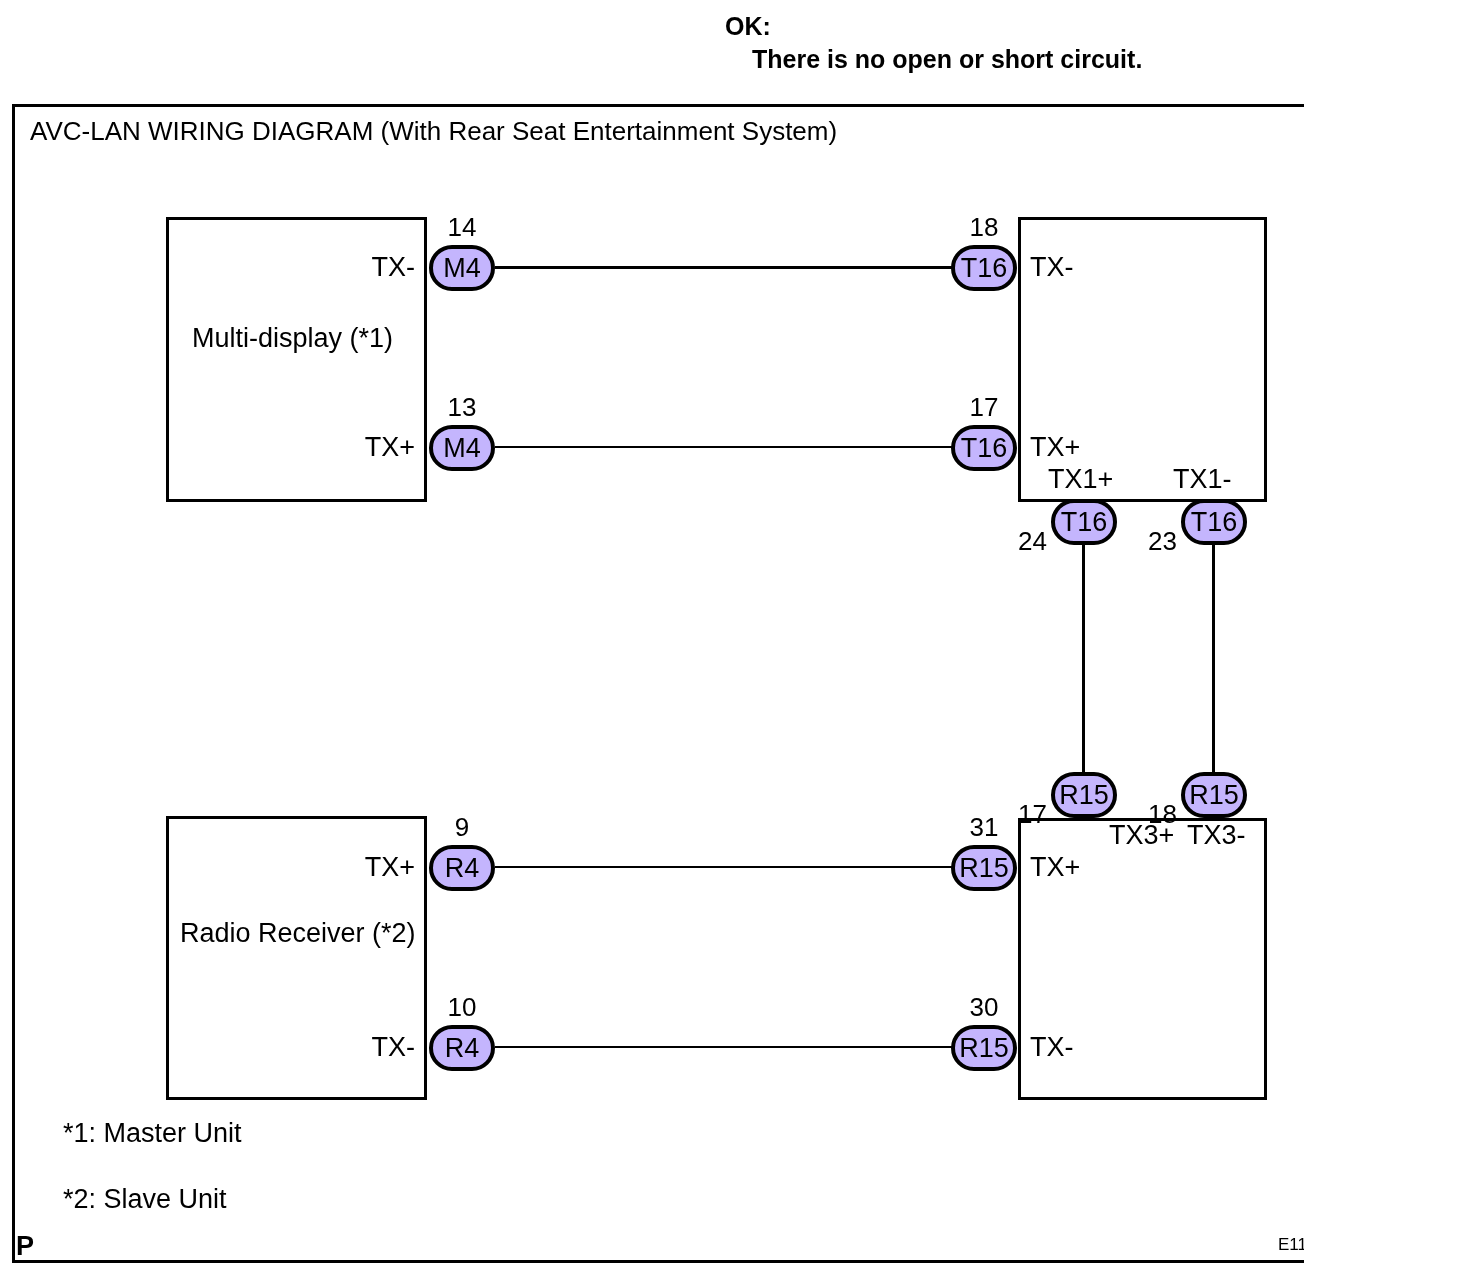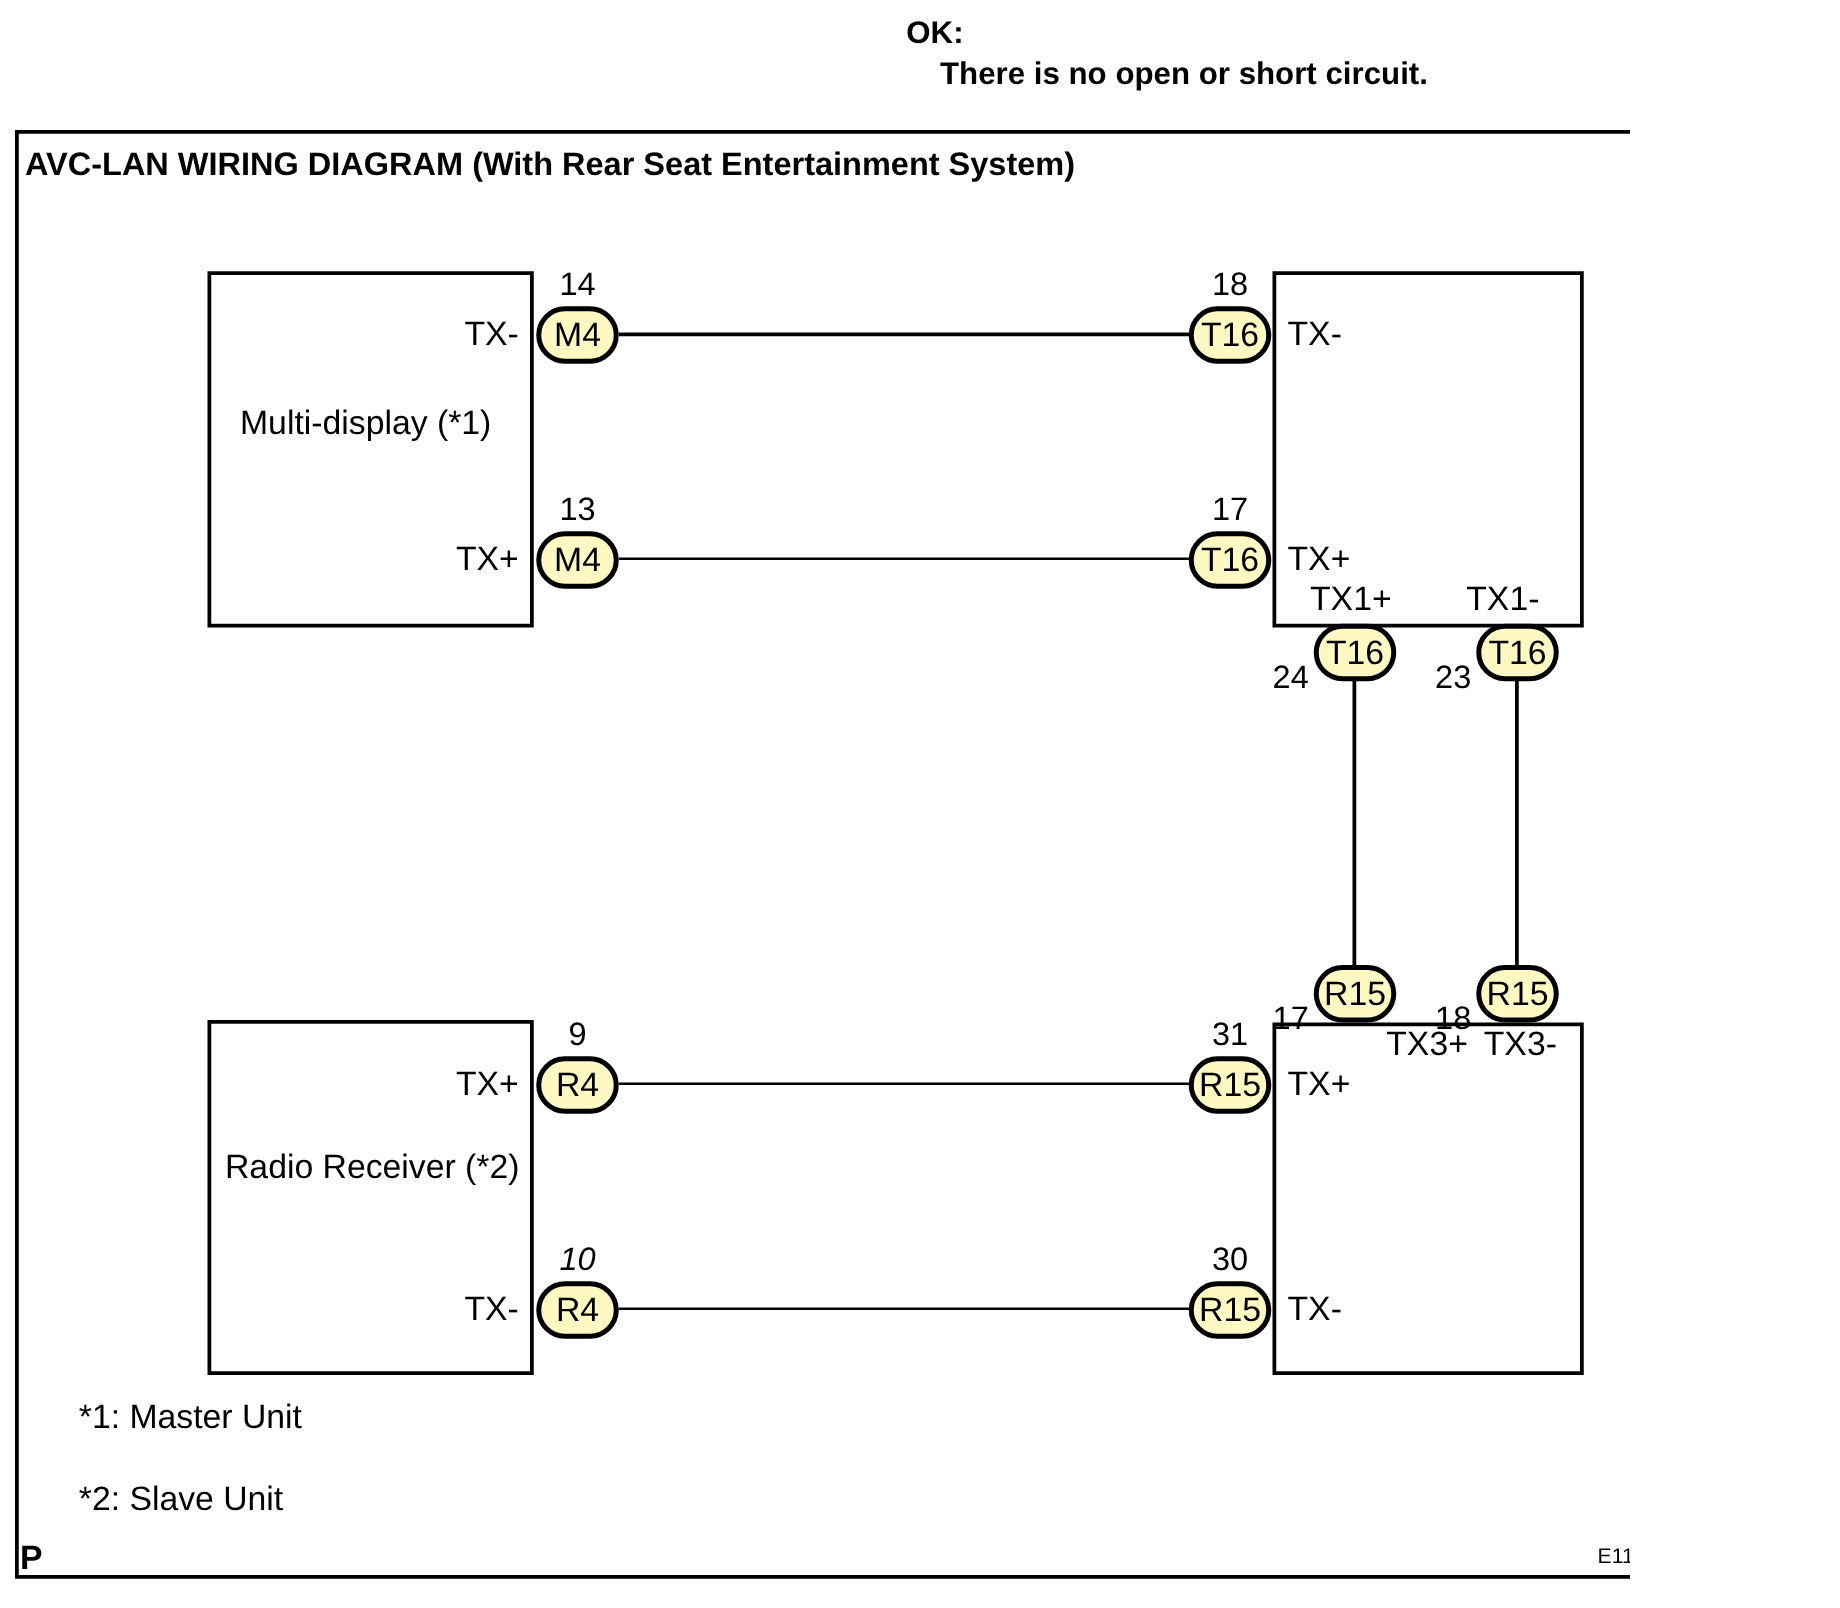--- a/index.html
+++ b/index.html
@@ -18,41 +18,41 @@
   .ok-text  { left: 752px; top: 45px; font-size: 25px; font-weight: bold; }
   
   .frame {
     left: 12px; top: 104px;
     width: 1421px; height: 1159px;
     border: 3px solid #000;
     box-sizing: border-box;
     background: #ffffff;
     z-index: 0;
   }
-  .title { left: 20px; top: 116px; font-size: 26px; font-weight: bold; z-index: 4; }
+  .title { left: 30px; top: 116px; font-size: 26px; font-weight: normal; z-index: 4; }
   
   .unit-box {
     border: 3px solid #000;
     box-sizing: border-box;
     background: #ffffff;
     z-index: 2;
   }
   .box-a { left: 166px; top: 217px; width: 261px; height: 285px; }
   .box-b { left: 1018px; top: 217px; width: 249px; height: 285px; }
   .box-c { left: 166px; top: 816px; width: 261px; height: 284px; }
   .box-d { left: 1018px; top: 818px; width: 249px; height: 282px; }
   
   .wire { background: #000000; z-index: 1; }
   
   .oval {
     width: 66px; height: 46px;
     border: 4px solid #000;
     border-radius: 23px;
     box-sizing: border-box;
-    background: #fef9c3;
+    background: #c4b5fd;
     display: flex; align-items: center; justify-content: center;
     font-size: 27px;
     z-index: 3;
   }
   
   .pin-num  { font-size: 26px; line-height: 28px; z-index: 4; }
   .num-above { width: 66px; text-align: center; }
   .num-side  { width: 57px; text-align: right; margin-top: 20px; }
   .sig { font-size: 27px; line-height: 30px; z-index: 4; white-space: nowrap; }
   .sig-right { width: 95px; text-align: right; }
@@ -123,21 +123,21 @@
       <span>T16</span>
     </div>
 
   <div class="abs sig sig-right" style="left:320px; top:852px;">TX+</div>
   <div class="abs pin-num num-above" style="left:429px; top:813px;">9</div>
   <div class="abs oval" style="left:429px; top:845px;">
       <span>R4</span>
     </div>
 
   <div class="abs sig sig-right" style="left:320px; top:1032px;">TX-</div>
-  <div class="abs pin-num num-above" style="left:429px; top:993px;font-style:italic;">10</div>
+  <div class="abs pin-num num-above" style="left:429px; top:993px;">10</div>
   <div class="abs oval" style="left:429px; top:1025px;">
       <span>R4</span>
     </div>
 
   <div class="abs pin-num num-side" style="left:990px; top:780px;">17</div>
   <div class="abs oval" style="left:1051px; top:772px;">
       <span>R15</span>
     </div>
   <div class="abs sig" style="left:1109px; top:820px;">TX3+</div>
 

